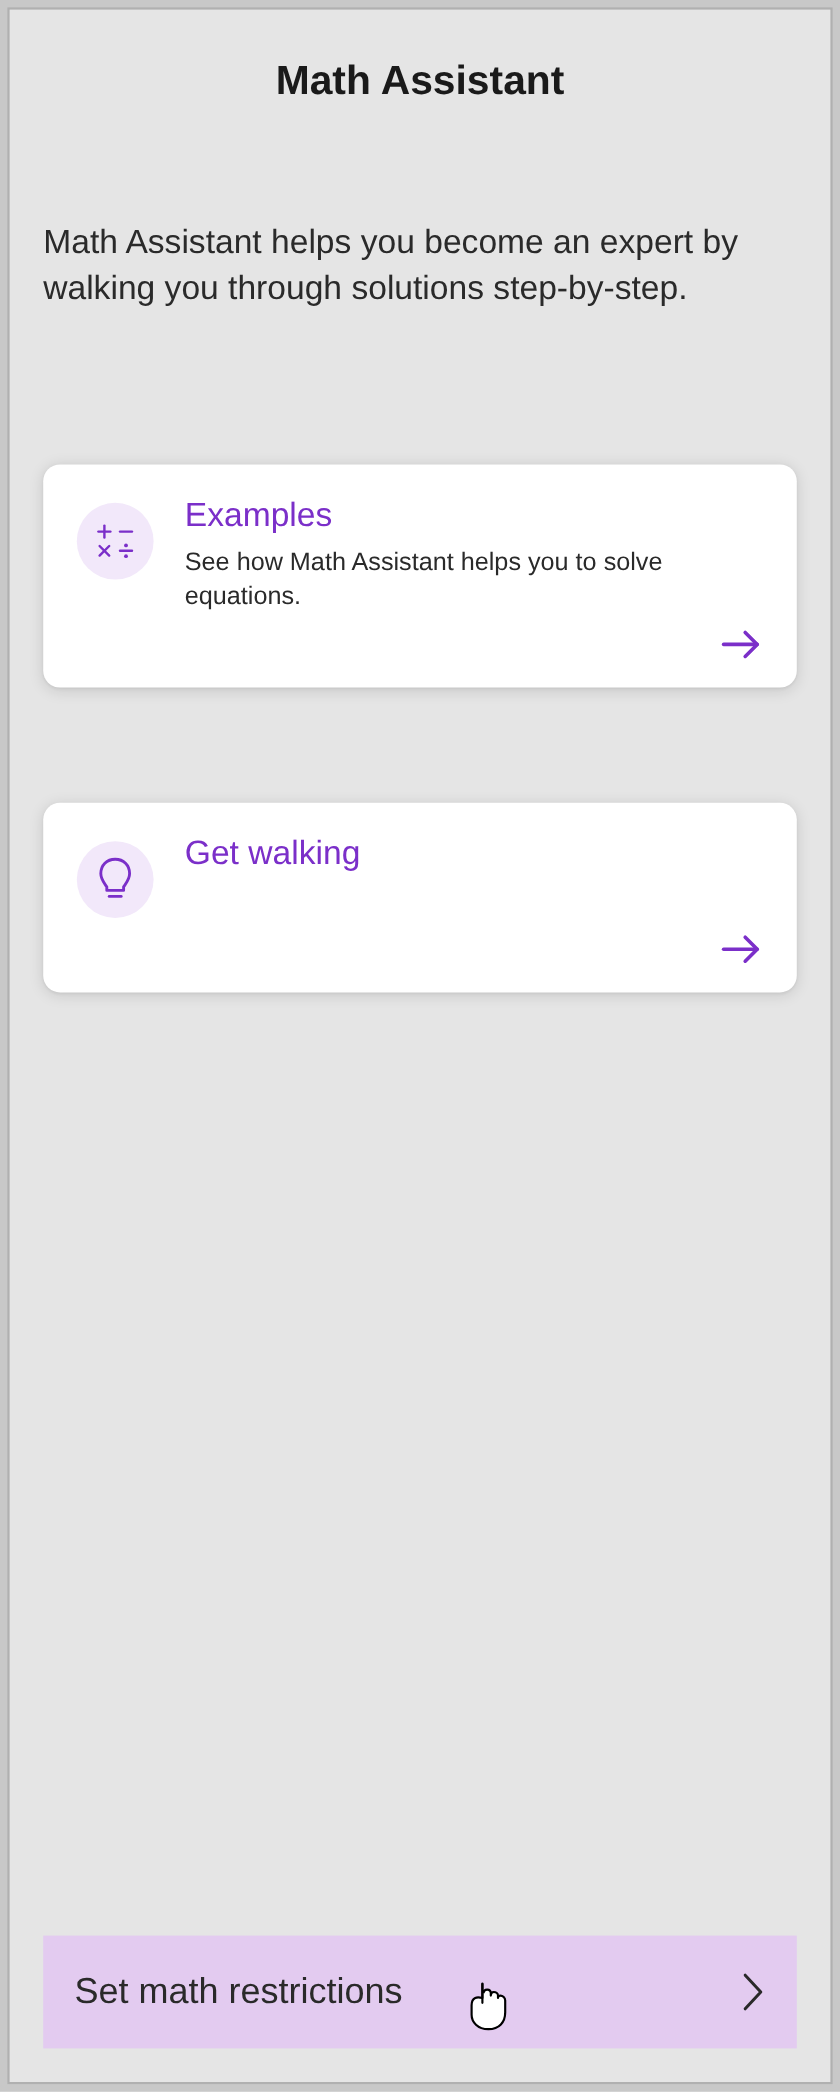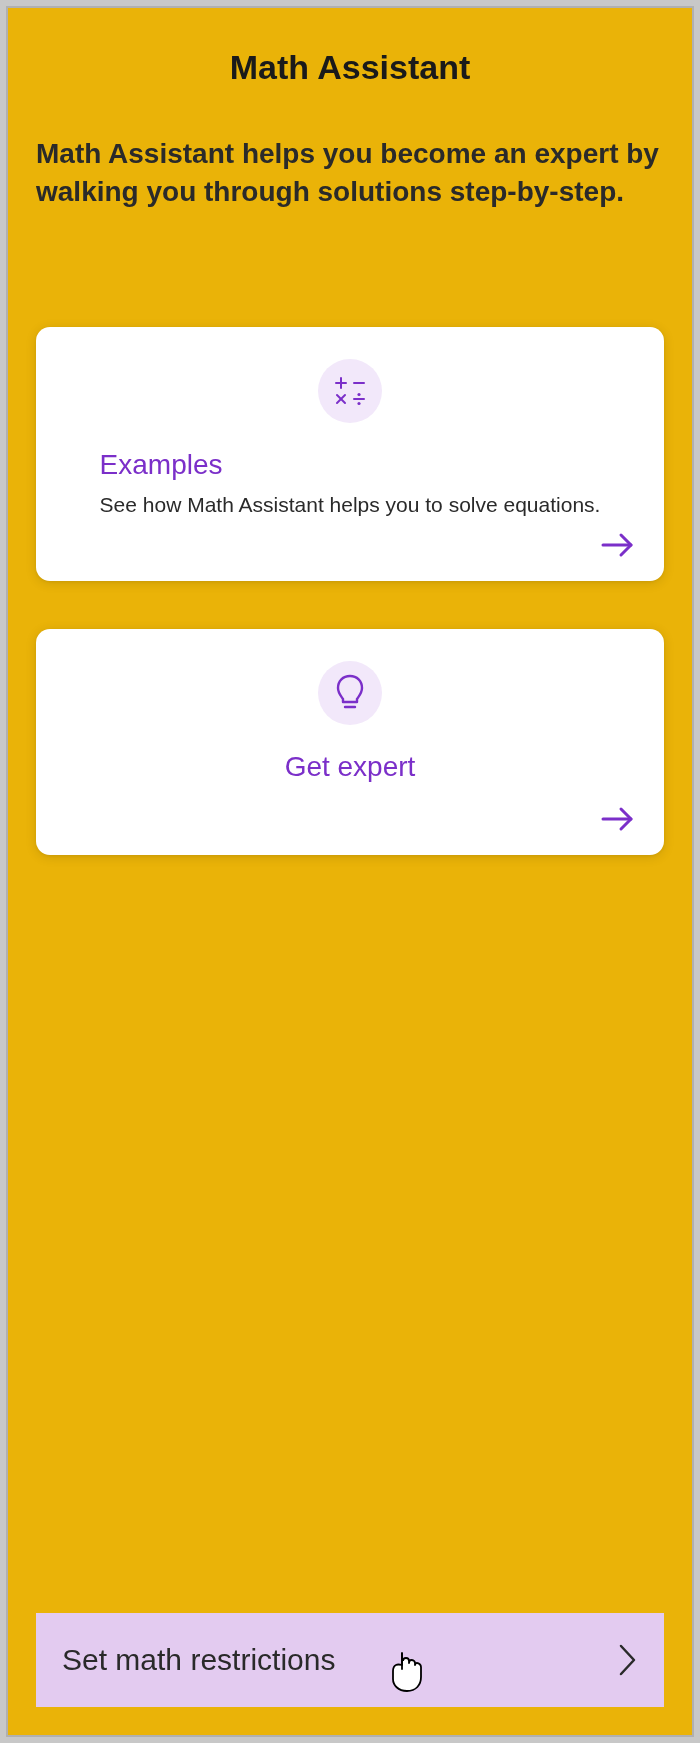--- a/index.html
+++ b/index.html
@@ -16,56 +16,56 @@
     }
     .panel-outer {
       width: 700px;
       height: 1743px;
       background: #c8c8c8;
       padding: 6px;
     }
     .panel {
       width: 100%;
       height: 100%;
-      background: #eab308;
+      background: #e5e5e5;
       border: 2px solid #b0b0b0;
       padding: 28px;
       display: flex;
       flex-direction: column;
       position: relative;
+      gap: 48px;
     }
     .panel-title {
       font-size: 34px;
       font-weight: 600;
       color: #1a1a1a;
       text-align: center;
       margin-top: 12px;
       margin-bottom: 48px;
     }
     .panel-description {
       font-size: 28px;
-      font-weight: 700;
+      font-weight: 400;
       color: #2a2a2a;
       line-height: 1.35;
-      margin-bottom: 116px;
+      margin-bottom: 80px;
     }
     .card {
       background: #ffffff;
       border-radius: 14px;
       box-shadow: 0 2px 12px rgba(0,0,0,0.12), 0 1px 3px rgba(0,0,0,0.06);
       padding: 26px 28px 22px 28px;
       margin-bottom: 48px;
       position: relative;
       cursor: pointer;
     }
     .card-body {
       display: flex;
-      align-items: center;
+      align-items: flex-start;
       gap: 26px;
-      flex-direction: column;
     }
     .card-icon-circle {
       width: 64px;
       height: 64px;
       border-radius: 50%;
       background: #f2e8fa;
       display: flex;
       align-items: center;
       justify-content: center;
       flex-shrink: 0;
@@ -165,21 +165,21 @@
       <div class="card-body">
         <div class="card-icon-circle">
           <svg width="30" height="40" viewBox="0 0 30 40">
             <g stroke="#7b2fc9" stroke-width="2.4" stroke-linecap="round" stroke-linejoin="round" fill="none">
               <path d="M15 3 C8 3 3 8 3 15 C3 20 6 23 8 26 L8 29 L22 29 L22 26 C24 23 27 20 27 15 C27 8 22 3 15 3 Z"></path>
               <line x1="10" y1="34" x2="20" y2="34"></line>
             </g>
           </svg>
         </div>
         <div class="card-content">
-          <div class="card-title">Get expert</div>
+          <div class="card-title">Get walking</div>
         </div>
       </div>
       <div class="card-arrow">
         <svg width="36" height="28" viewBox="0 0 36 28">
           <g stroke="#7b2fc9" stroke-width="3" stroke-linecap="round" stroke-linejoin="round" fill="none">
             <line x1="3" y1="14" x2="31" y2="14"></line>
             <polyline points="21,4 31,14 21,24"></polyline>
           </g>
         </svg>
       </div>

